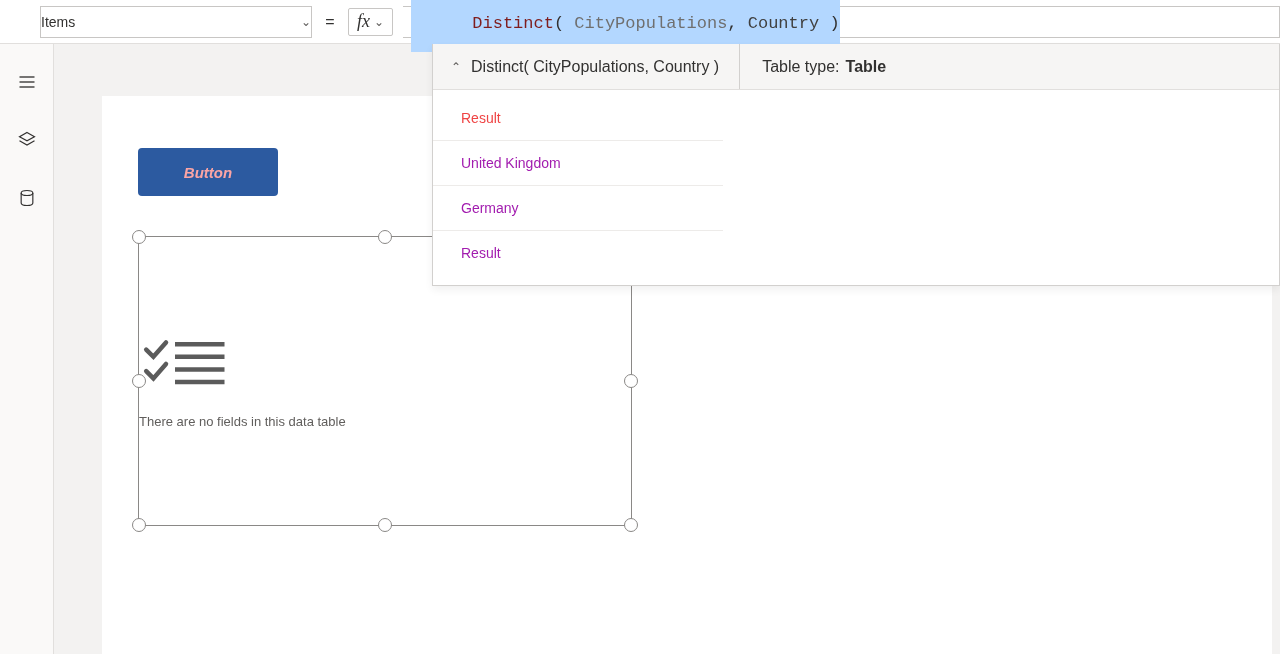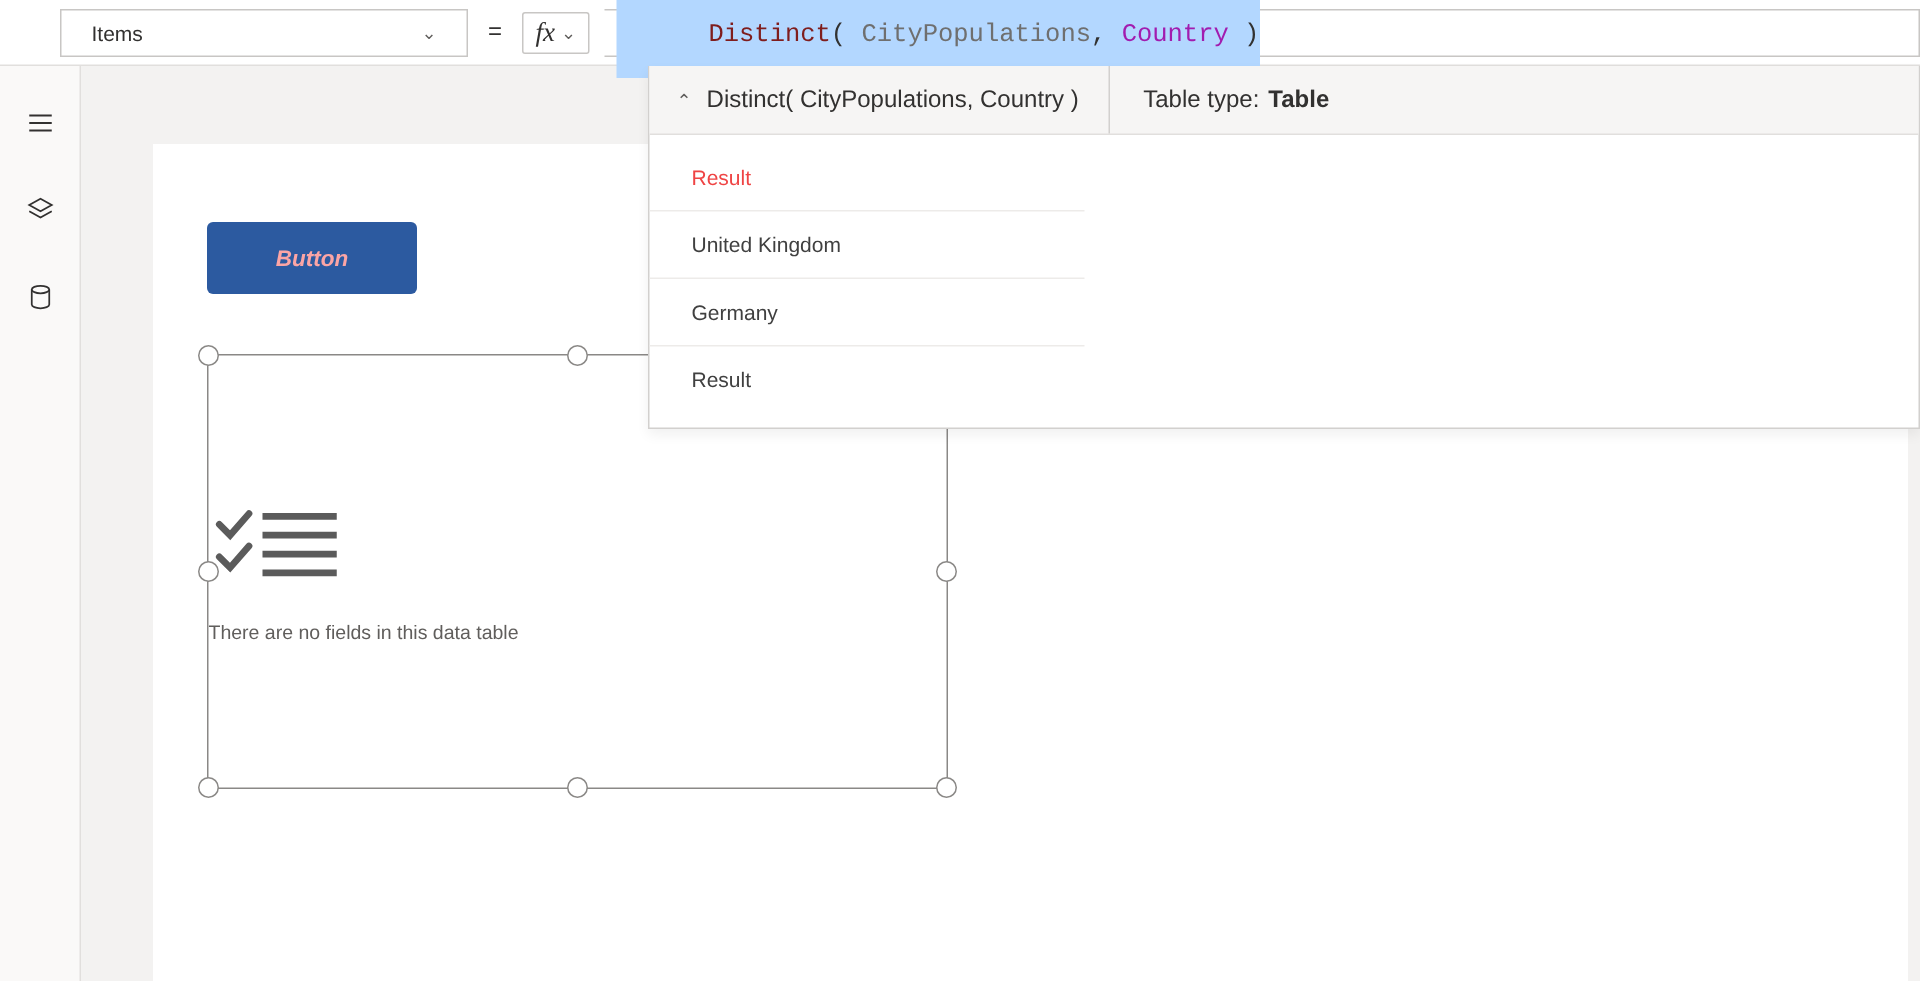--- a/index.html
+++ b/index.html
@@ -27,21 +27,21 @@
     z-index: 20;
   }
   .property-select {
     display: flex;
     align-items: center;
     justify-content: space-between;
     width: 272px;
     height: 32px;
     border: 1px solid #c8c6c4;
     border-radius: 0;
-    padding: 0 20px;
+    padding: 0 0;
     font-size: 14px;
     background: #fff;
     cursor: pointer;
   }
   .equals {
     font-size: 16px;
     color: #323130;
     width: 16px;
     text-align: center;
   }
@@ -70,21 +70,21 @@
     padding: 3px 8px 0 8px;
     background: #fff;
     display: flex;
     align-items: center;
     white-space: pre;
   }
   
   .hl-selected { background: #b3d7ff; }
   .hl-func { color: #7f1d1d; text-align: center; }
   .hl-ds { color: #6f6f6f; }
-  .hl-col { color: #a21caf; }
+  .hl-col { color: #404040; }
 
   
   .sidebar {
     position: absolute;
     left: 0; top: 44px; bottom: 0;
     width: 54px;
     background: #faf9f8;
     border-right: 1px solid #e1dfdd;
     display: flex;
     flex-direction: column;
@@ -196,21 +196,21 @@
     gap: 6px;
   }
   .intel-dt .bold { font-weight: 600; }
 
   .intel-body { padding: 6px 0 10px 0; }
   .intel-body ul { list-style: none; }
   .intel-body li {
     padding: 14px 0 14px 28px;
     width: 290px;
     font-size: 14px;
-    color: #404040;
+    color: #a21caf;
     border-bottom: 1px solid #edebe9;
   }
   .intel-body li.header-row {
     color: #ef4444;
   }
   .intel-body li:last-child { border-bottom: none; }
 
   .chevron { font-size: 12px; color: #605e5c; }
 </style>
 </head>

